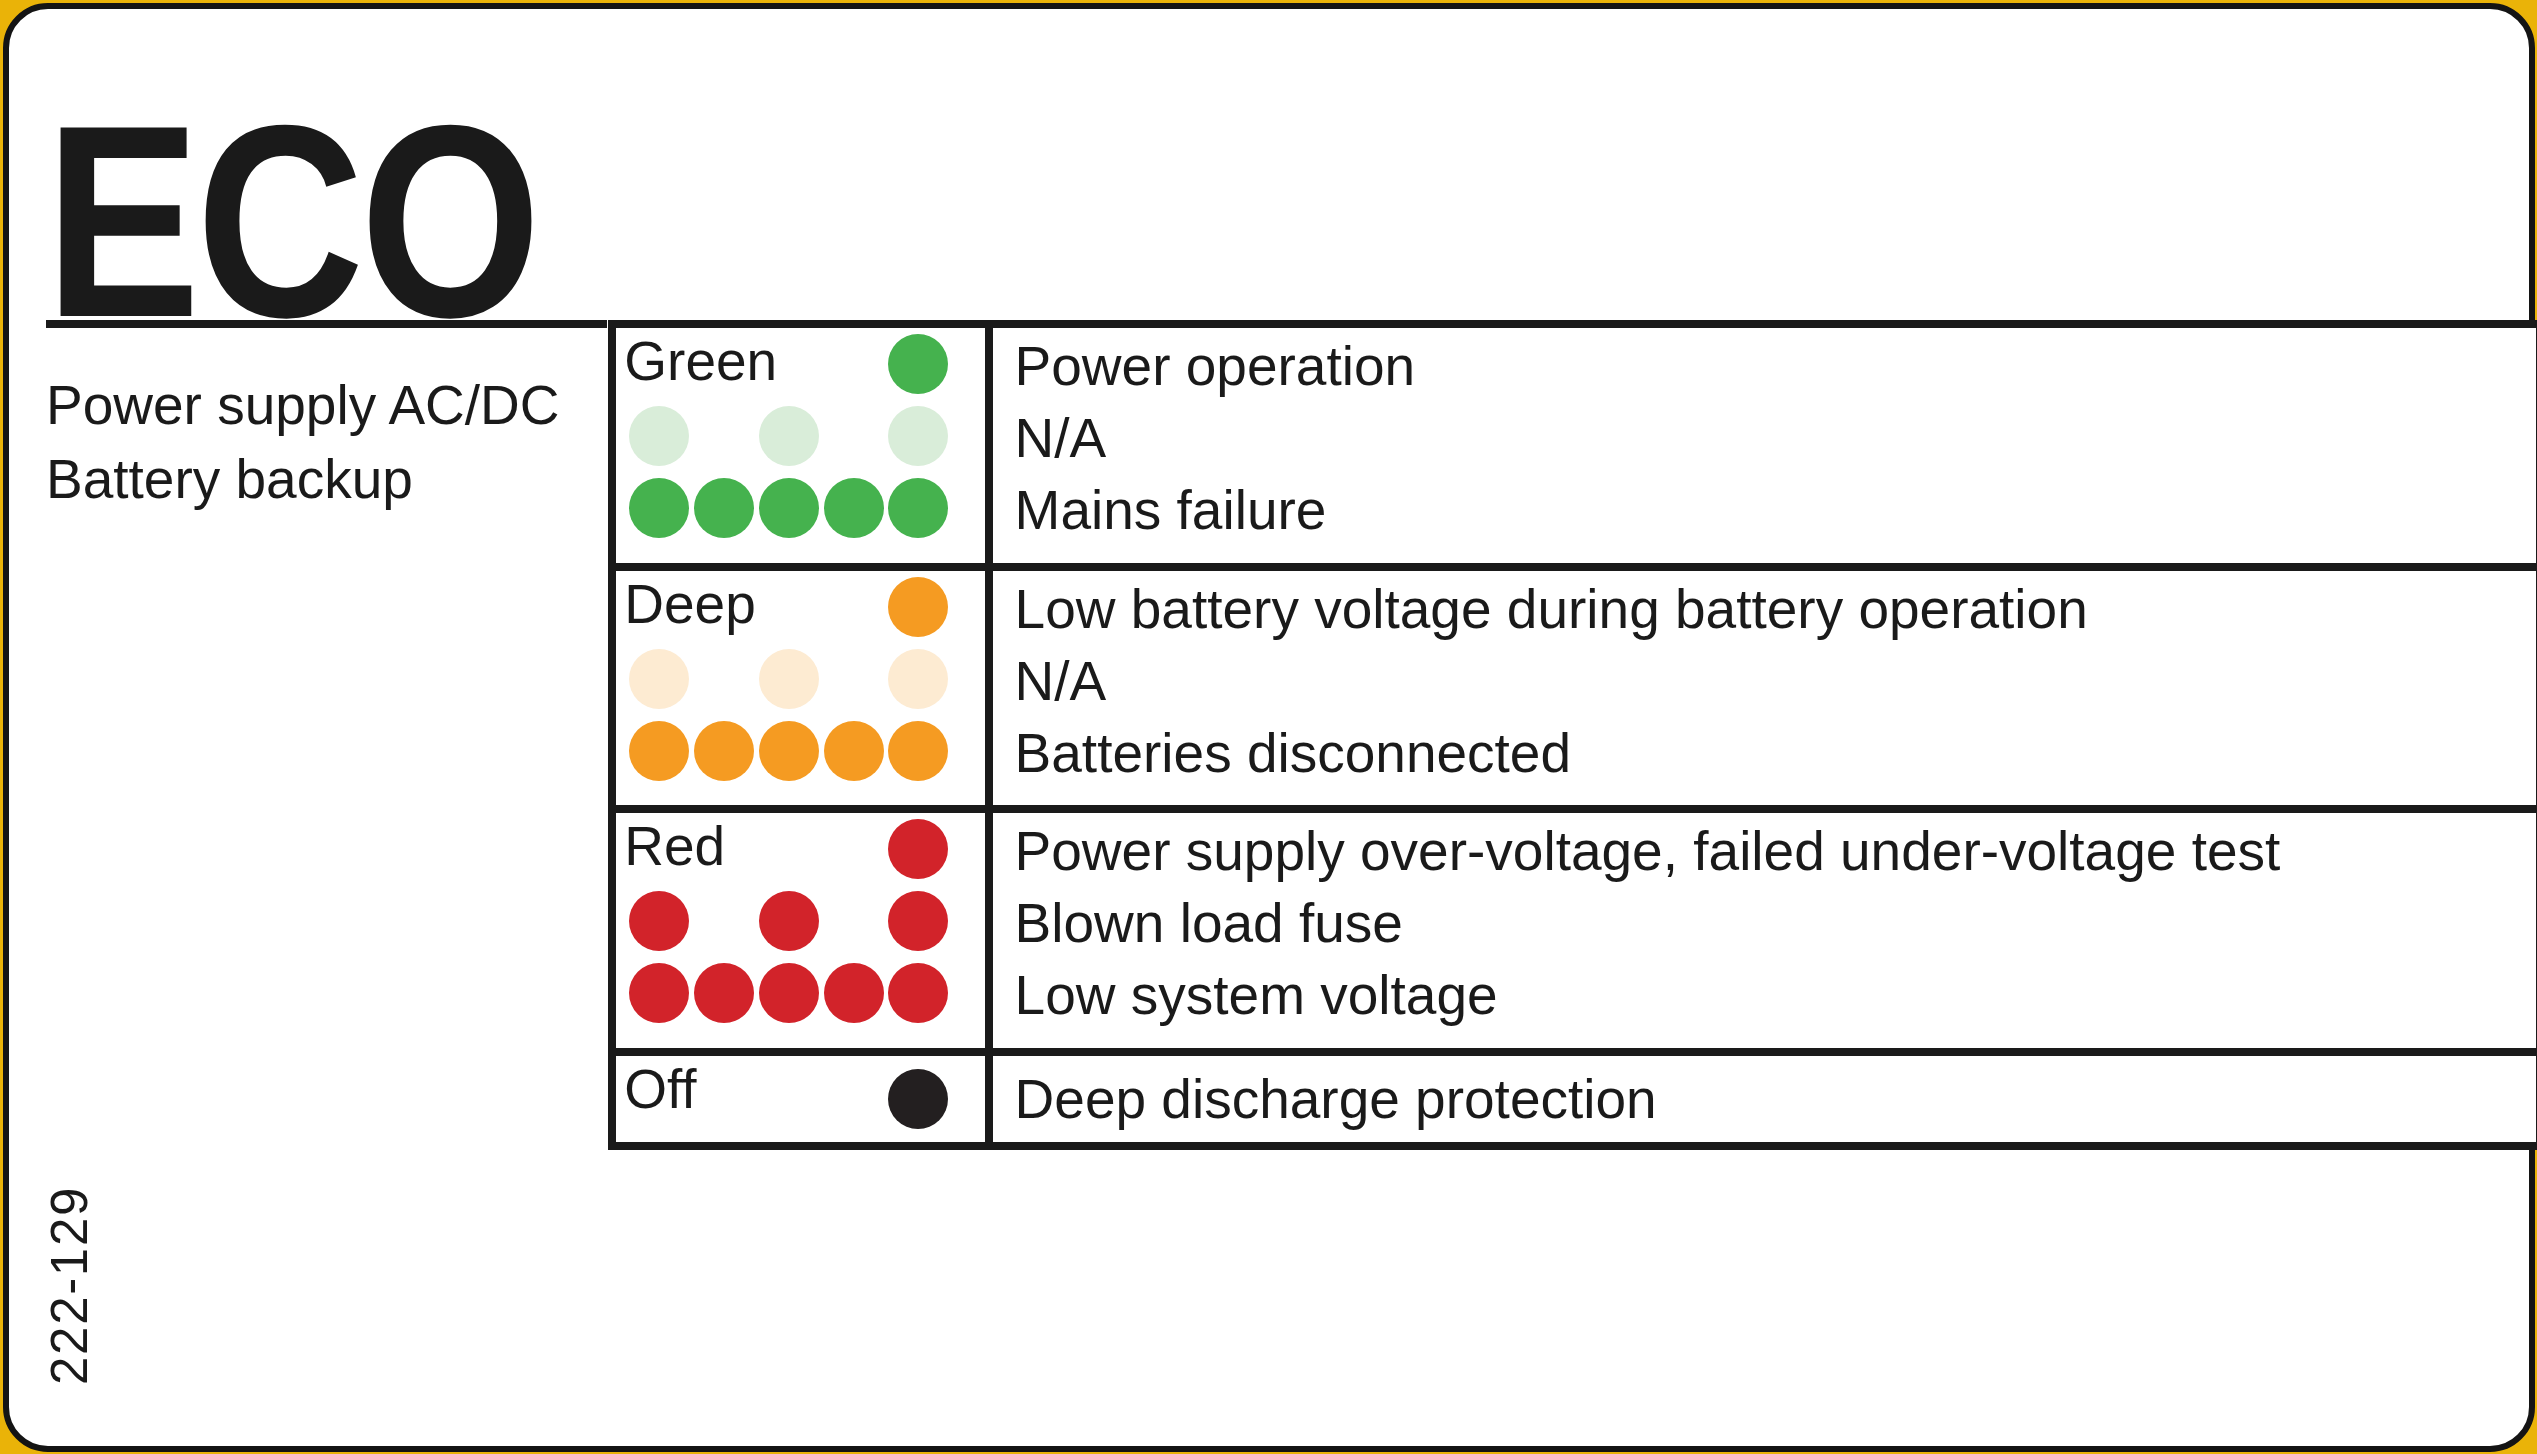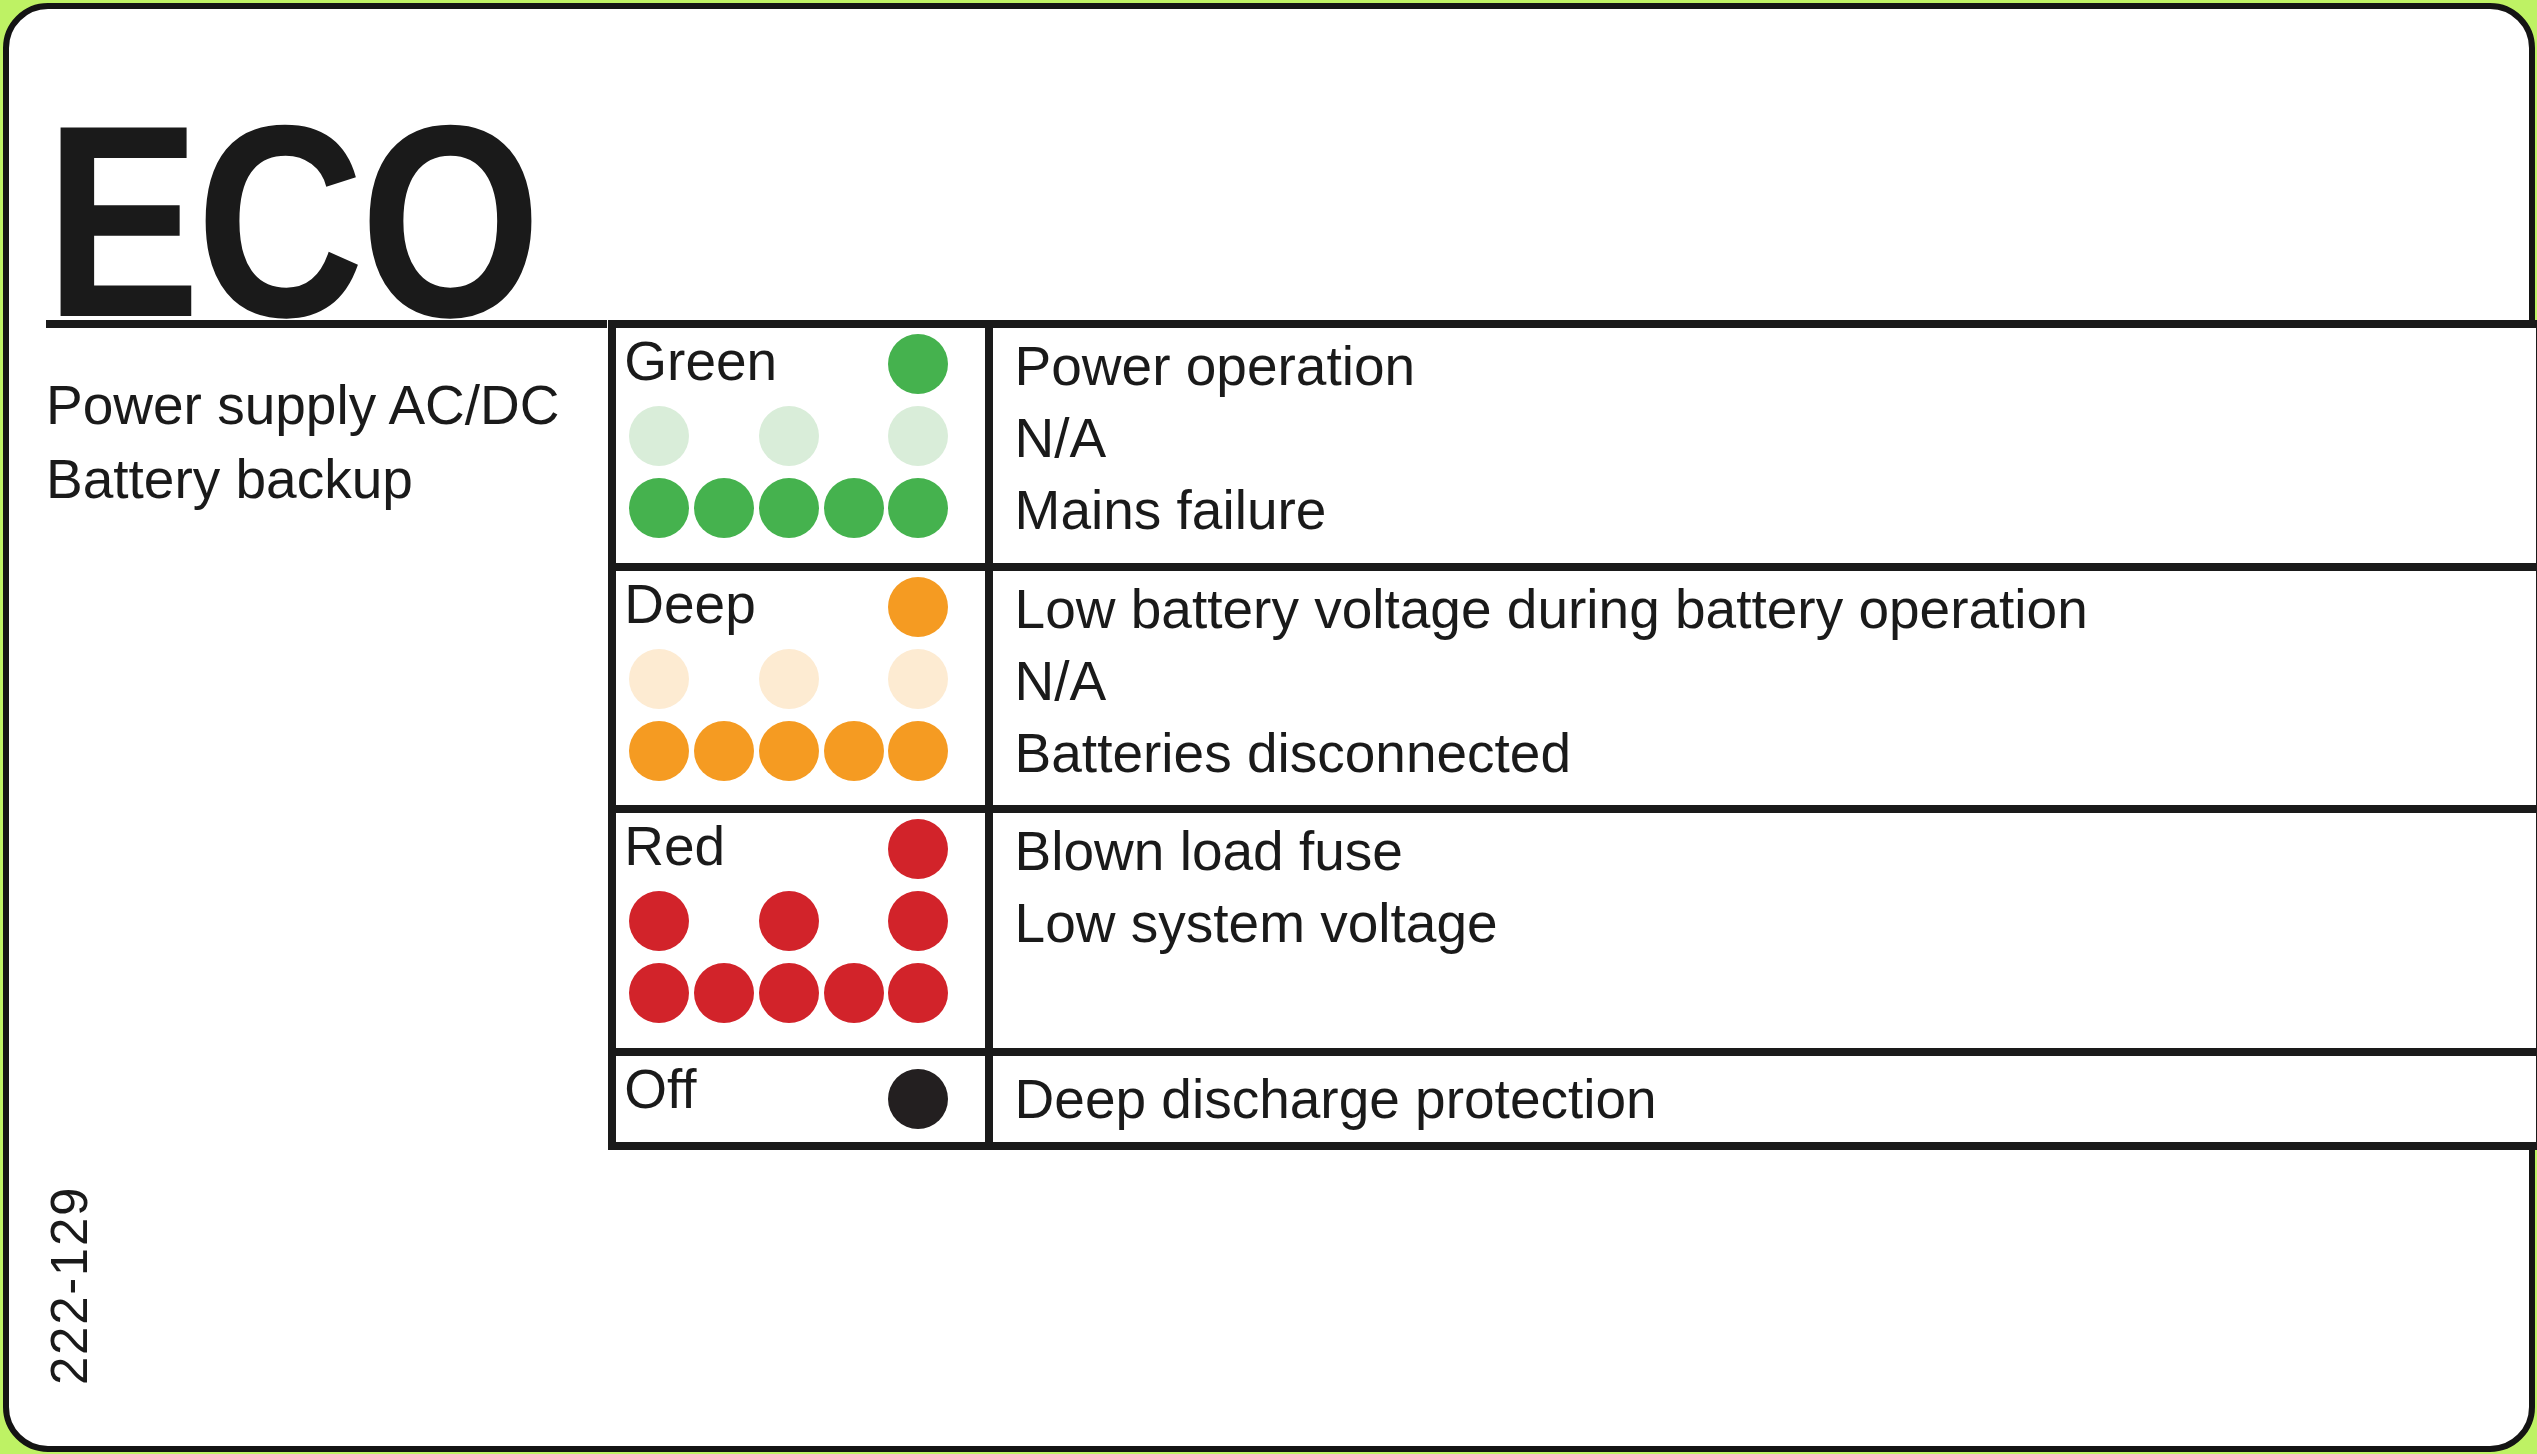--- a/index.html
+++ b/index.html
@@ -1,16 +1,16 @@
 <!DOCTYPE html>
 <html style="font-size:13.3px"><head>
 <meta charset="utf-8">
 <style>
   html,body{margin:0;padding:0;background:#000;}
-  .stage{position:relative;width:2538px;height:1455px;background:#bef264;overflow:hidden;
+  .stage{position:relative;width:2538px;height:1455px;background:#eab308;overflow:hidden;
          font-family:"Liberation Sans","DejaVu Sans",sans-serif;color:#1a1a1a;}
   .card{position:absolute;left:3.3px;top:3.3px;right:3.3px;bottom:3.3px;background:#fff;
         border:6.6px solid #141414;border-radius:45px;}
   
   .eco{position:absolute;left:45px;top:84px;font-size:274px;font-weight:bold;line-height:1;
        letter-spacing:-5px;transform:scaleX(0.85);transform-origin:0 0;white-space:nowrap;}
   .eco-rule{position:absolute;left:46px;top:320px;width:561px;height:8.3px;background:#1a1a1a;}
   .subtitle{position:absolute;left:46px;top:368px;font-size:55px;line-height:74px;}
   
   .part-number{position:absolute;left:40px;top:1385px;font-size:51px;letter-spacing:1.7px;
@@ -101,20 +101,21 @@
         <span class="dot r2 c1" style="background-color: rgb(210, 35, 42);"></span>
         <span class="dot r2 c3" style="background-color: rgb(210, 35, 42);"></span>
         <span class="dot r2 c5" style="background-color: rgb(210, 35, 42);"></span>
         <span class="dot r3 c1" style="background-color: rgb(210, 35, 42);"></span>
         <span class="dot r3 c2" style="background-color: rgb(210, 35, 42);"></span>
         <span class="dot r3 c3" style="background-color: rgb(210, 35, 42);"></span>
         <span class="dot r3 c4" style="background-color: rgb(210, 35, 42);"></span>
         <span class="dot r3 c5" style="background-color: rgb(210, 35, 42);"></span>
       </div>
       <div class="desc-cell">
+        <div class="desc-line">Power supply over-voltage, failed under-voltage test</div>
         <div class="desc-line">Blown load fuse</div>
         <div class="desc-line">Low system voltage</div>
       </div>
     </div>
 
     <div class="trow" style="height:86px">
       <div class="led-cell">
         <div class="led-label">Off</div>
         <span class="dot roff c5" style="background-color: rgb(35, 31, 32);"></span>
       </div>

